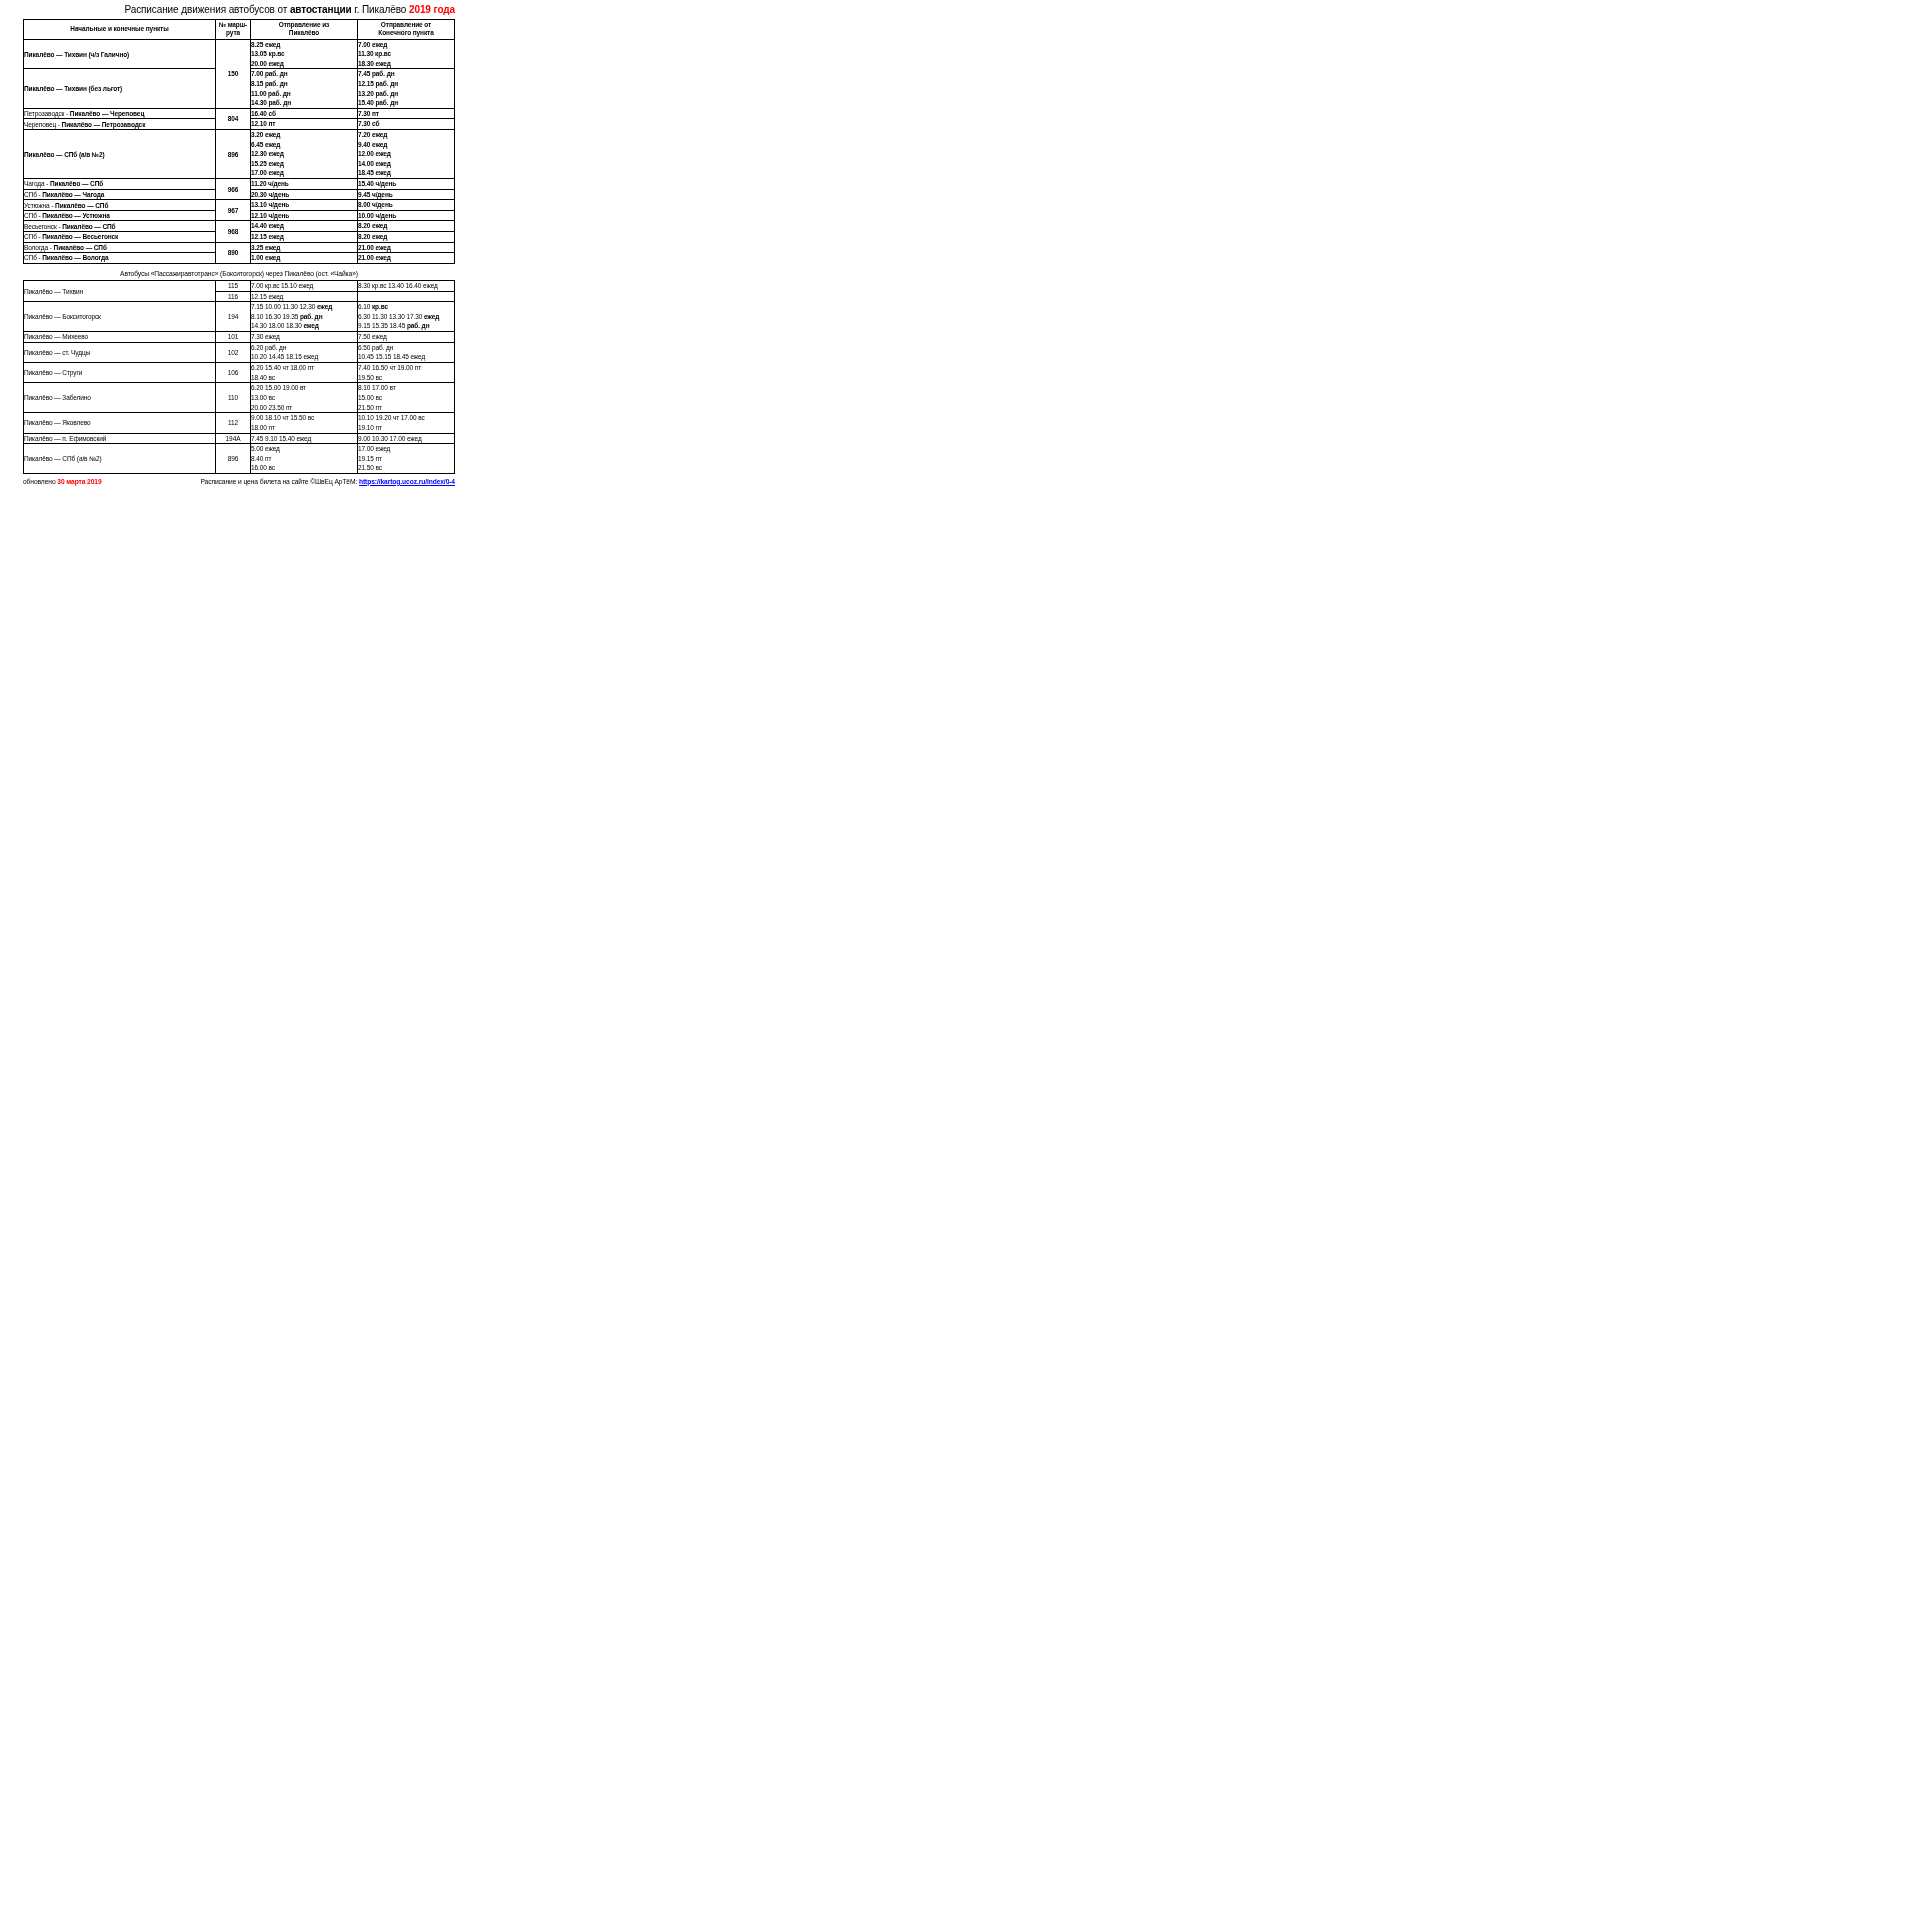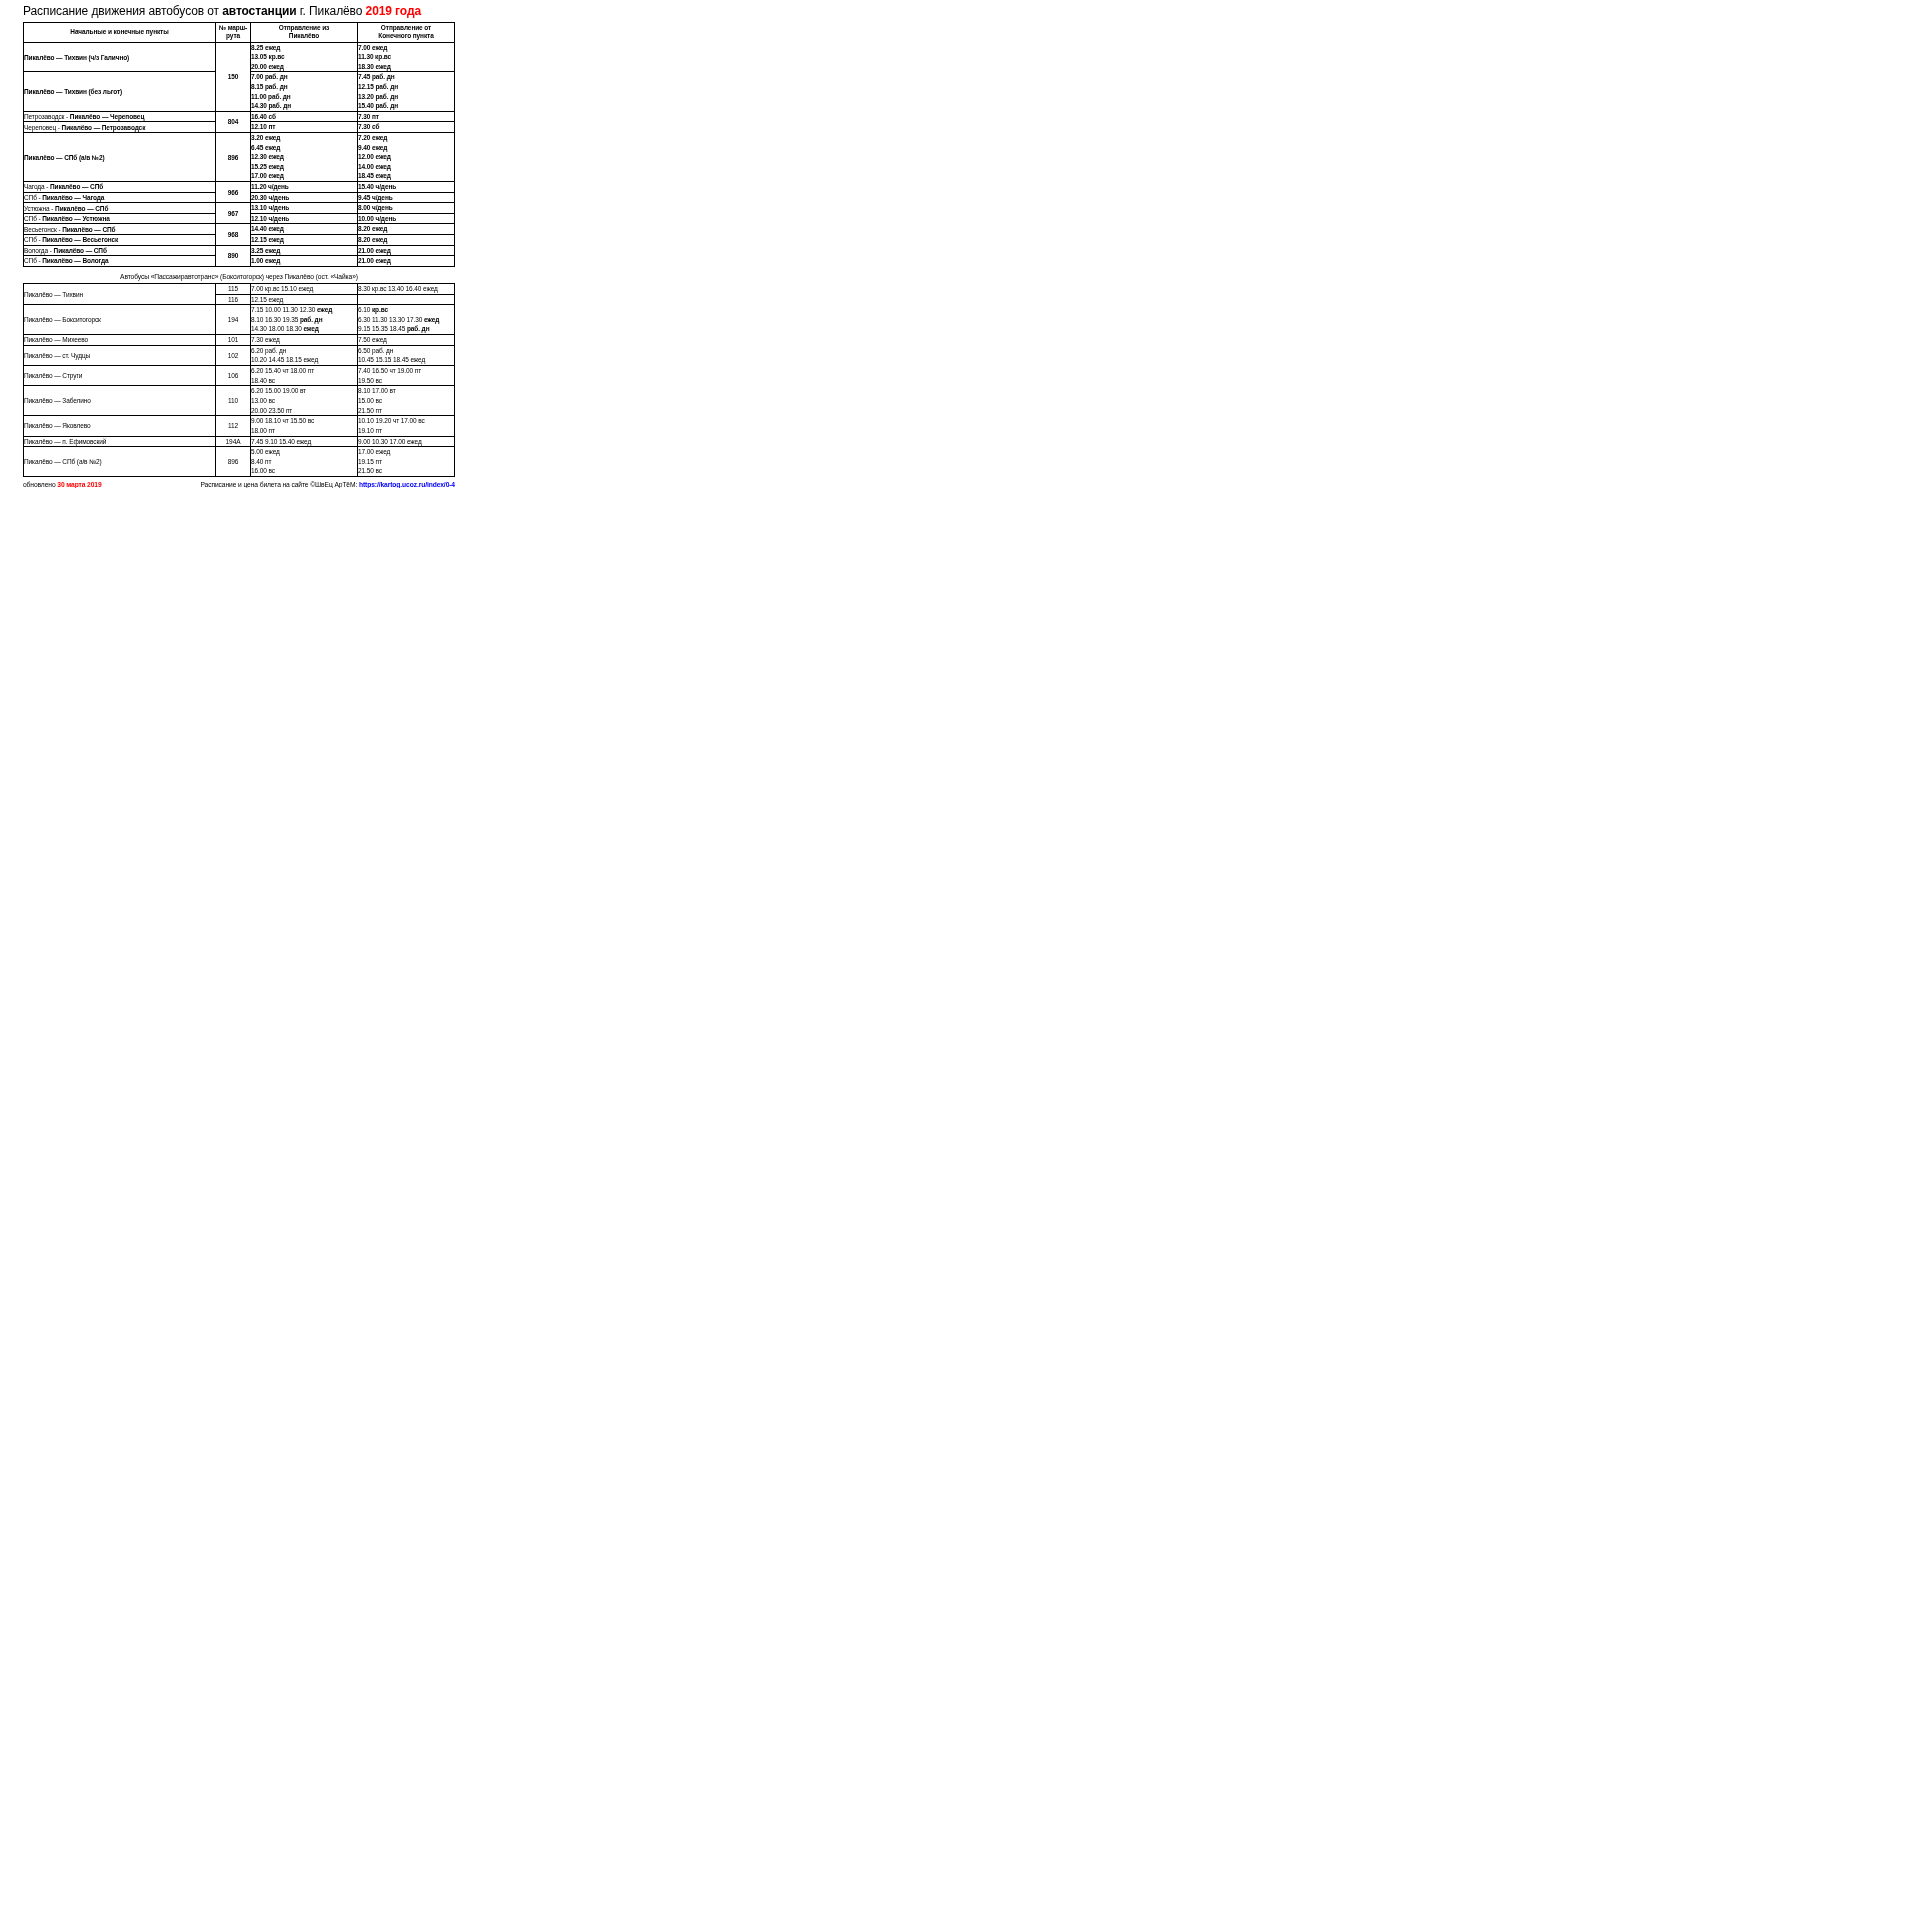--- a/index.html
+++ b/index.html
@@ -1,18 +1,18 @@
 <!DOCTYPE html>
 <html style="font-size:6.2px"><head>
 <meta charset="utf-8">
 <style>
   html,body{margin:0;padding:0;background:#ffffff;}
   body{font-family:"Liberation Sans", sans-serif; color:#000; letter-spacing:-0.1px;}
   .page{box-sizing:border-box;width:478px;height:488px;padding:2.3px 23px 0 23px;}
-  .title{font-size:12px;text-align:left;margin:1.5px 0 3.9px 0;white-space:nowrap;}
+  .title{font-size:10px;text-align:right;margin:1.5px 0 3.9px 0;white-space:nowrap;}
   .title .b{font-weight:bold;}
   .title .red{font-weight:bold;color:#ff0000;}
   table.sched{border-collapse:collapse;table-layout:fixed;width:431px;border:0.8px solid #000;}
   table.sched td,table.sched th{border:0.4px solid #000;padding:0;vertical-align:middle;overflow:hidden;}
   tr.g td{border-top:0.8px solid #000;}
   tr.heavy td{border-top:1.5px solid #000;}
   tr.hd th{border-bottom:0.8px solid #000;}
   th.routes,th.num,th.dep{font-size:6.5px;font-weight:bold;text-align:center;line-height:8.5px;}
   td.name{font-size:6.5px;padding-left:3.9px;text-align:left;}
   .t1 td.name span{font-weight:normal;}

